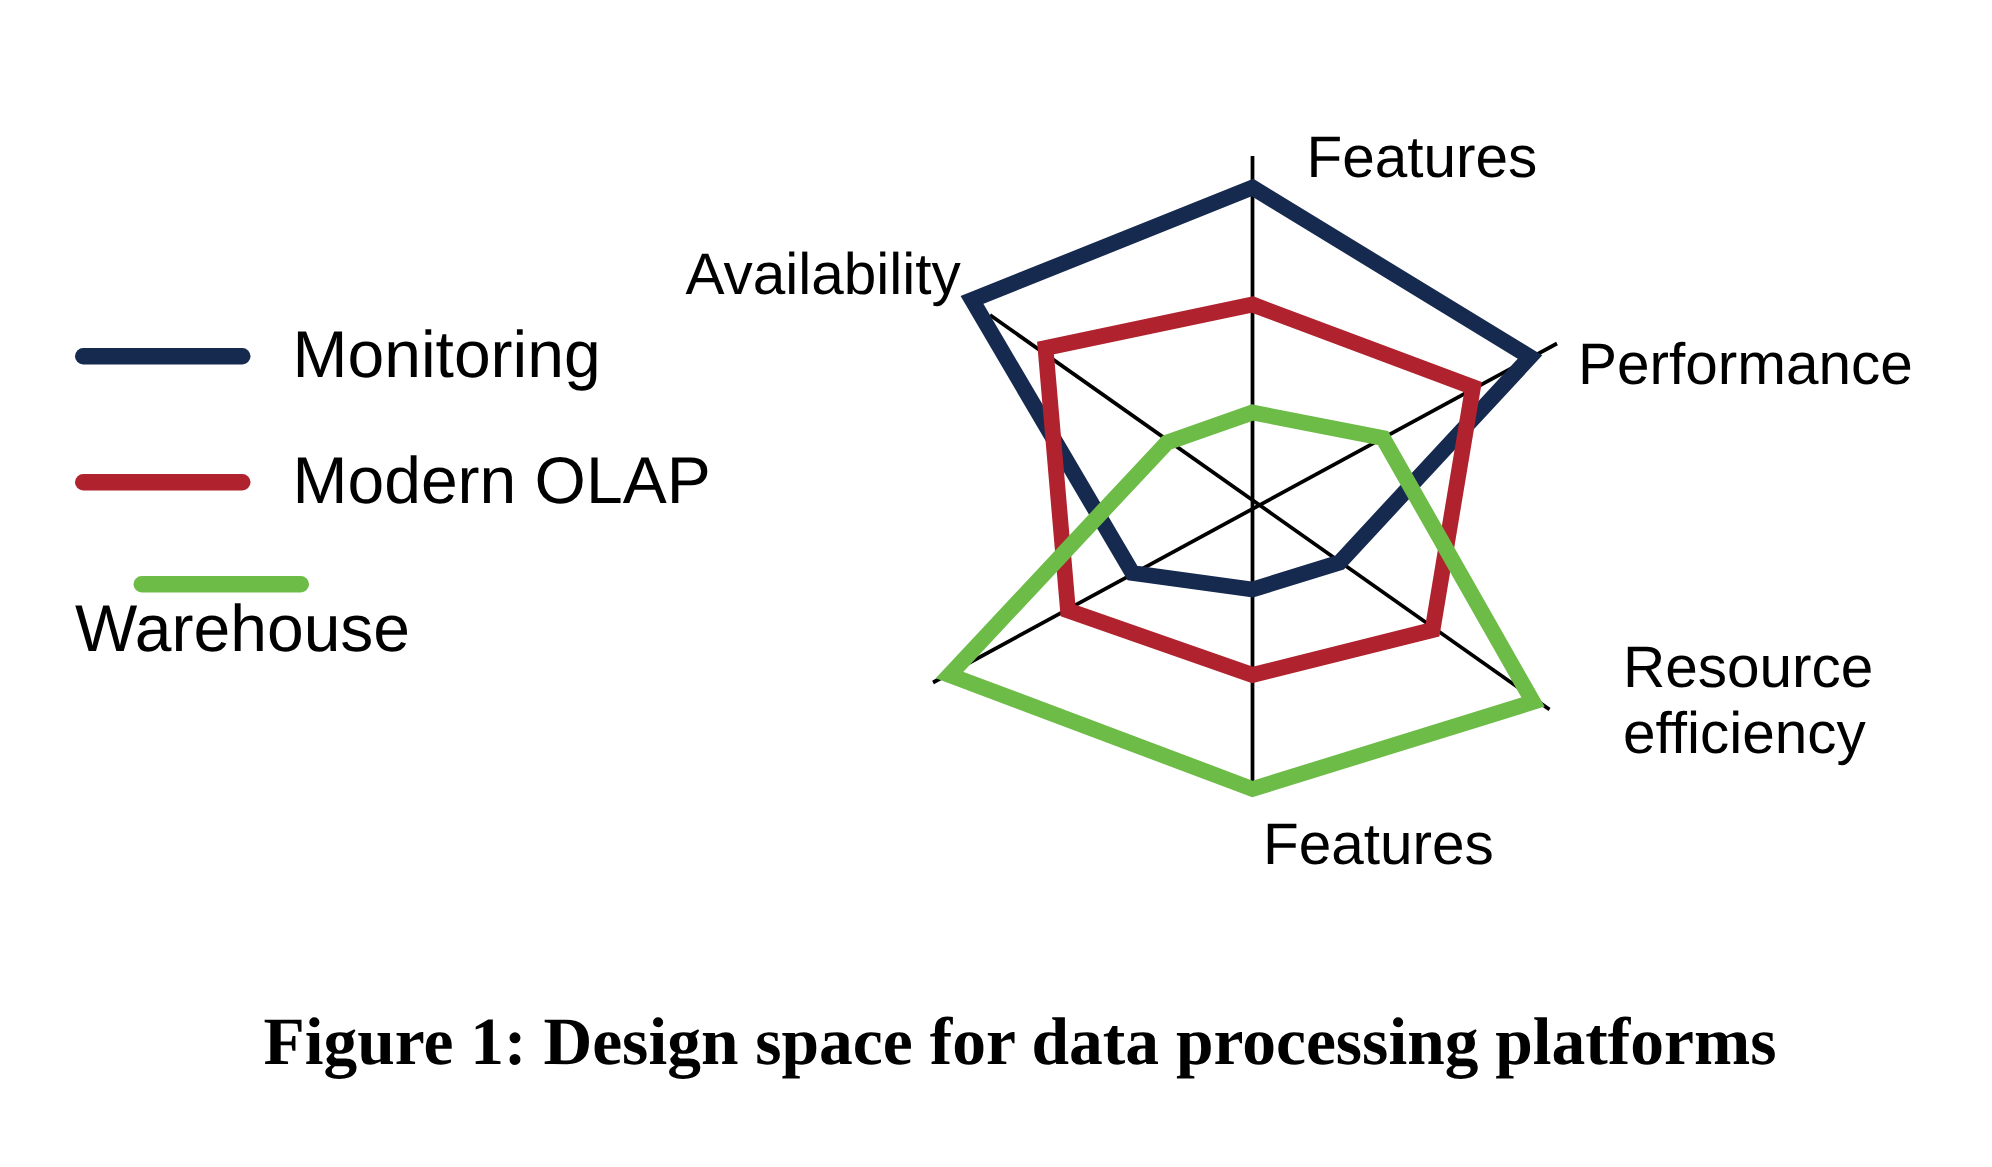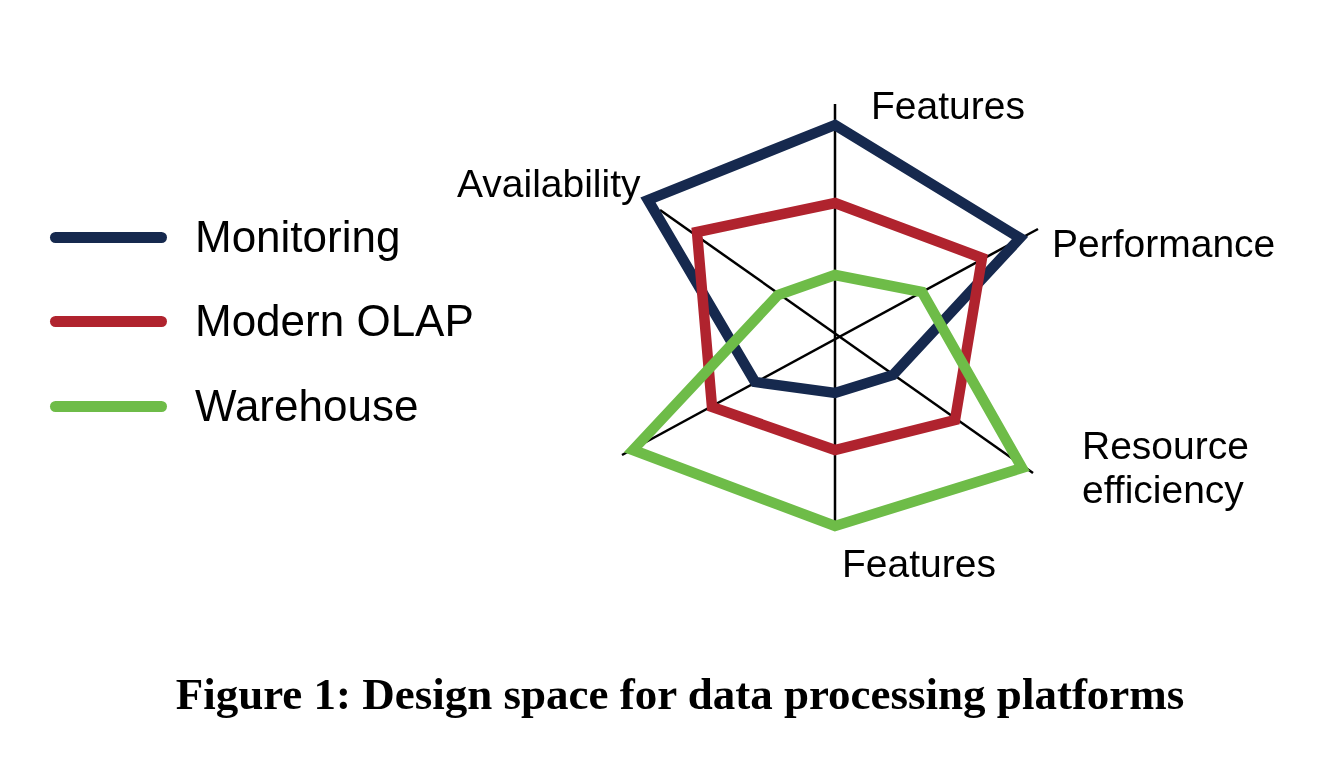--- a/index.html
+++ b/index.html
@@ -91,20 +91,20 @@
   <div class="legend-row" style="top:215px;">
     <span class="legend-swatch" style="background: rgb(22, 41, 78);"></span>
     <span class="legend-label">Monitoring</span>
   </div>
 
   <div class="legend-row" style="top:299px;">
     <span class="legend-swatch" style="background: rgb(176, 35, 46);"></span>
     <span class="legend-label">Modern OLAP</span>
   </div>
 
-  <div class="legend-row" style="top:384px;">
+  <div class="legend-row" style="top:384px;flex-direction:column;">
     <span class="legend-swatch" style="background: rgb(110, 188, 72);"></span>
     <span class="legend-label">Warehouse</span>
   </div>
 
   <div class="caption">Figure 1: Design space for data processing platforms</div>
 
 </div>
 
 </body></html>

